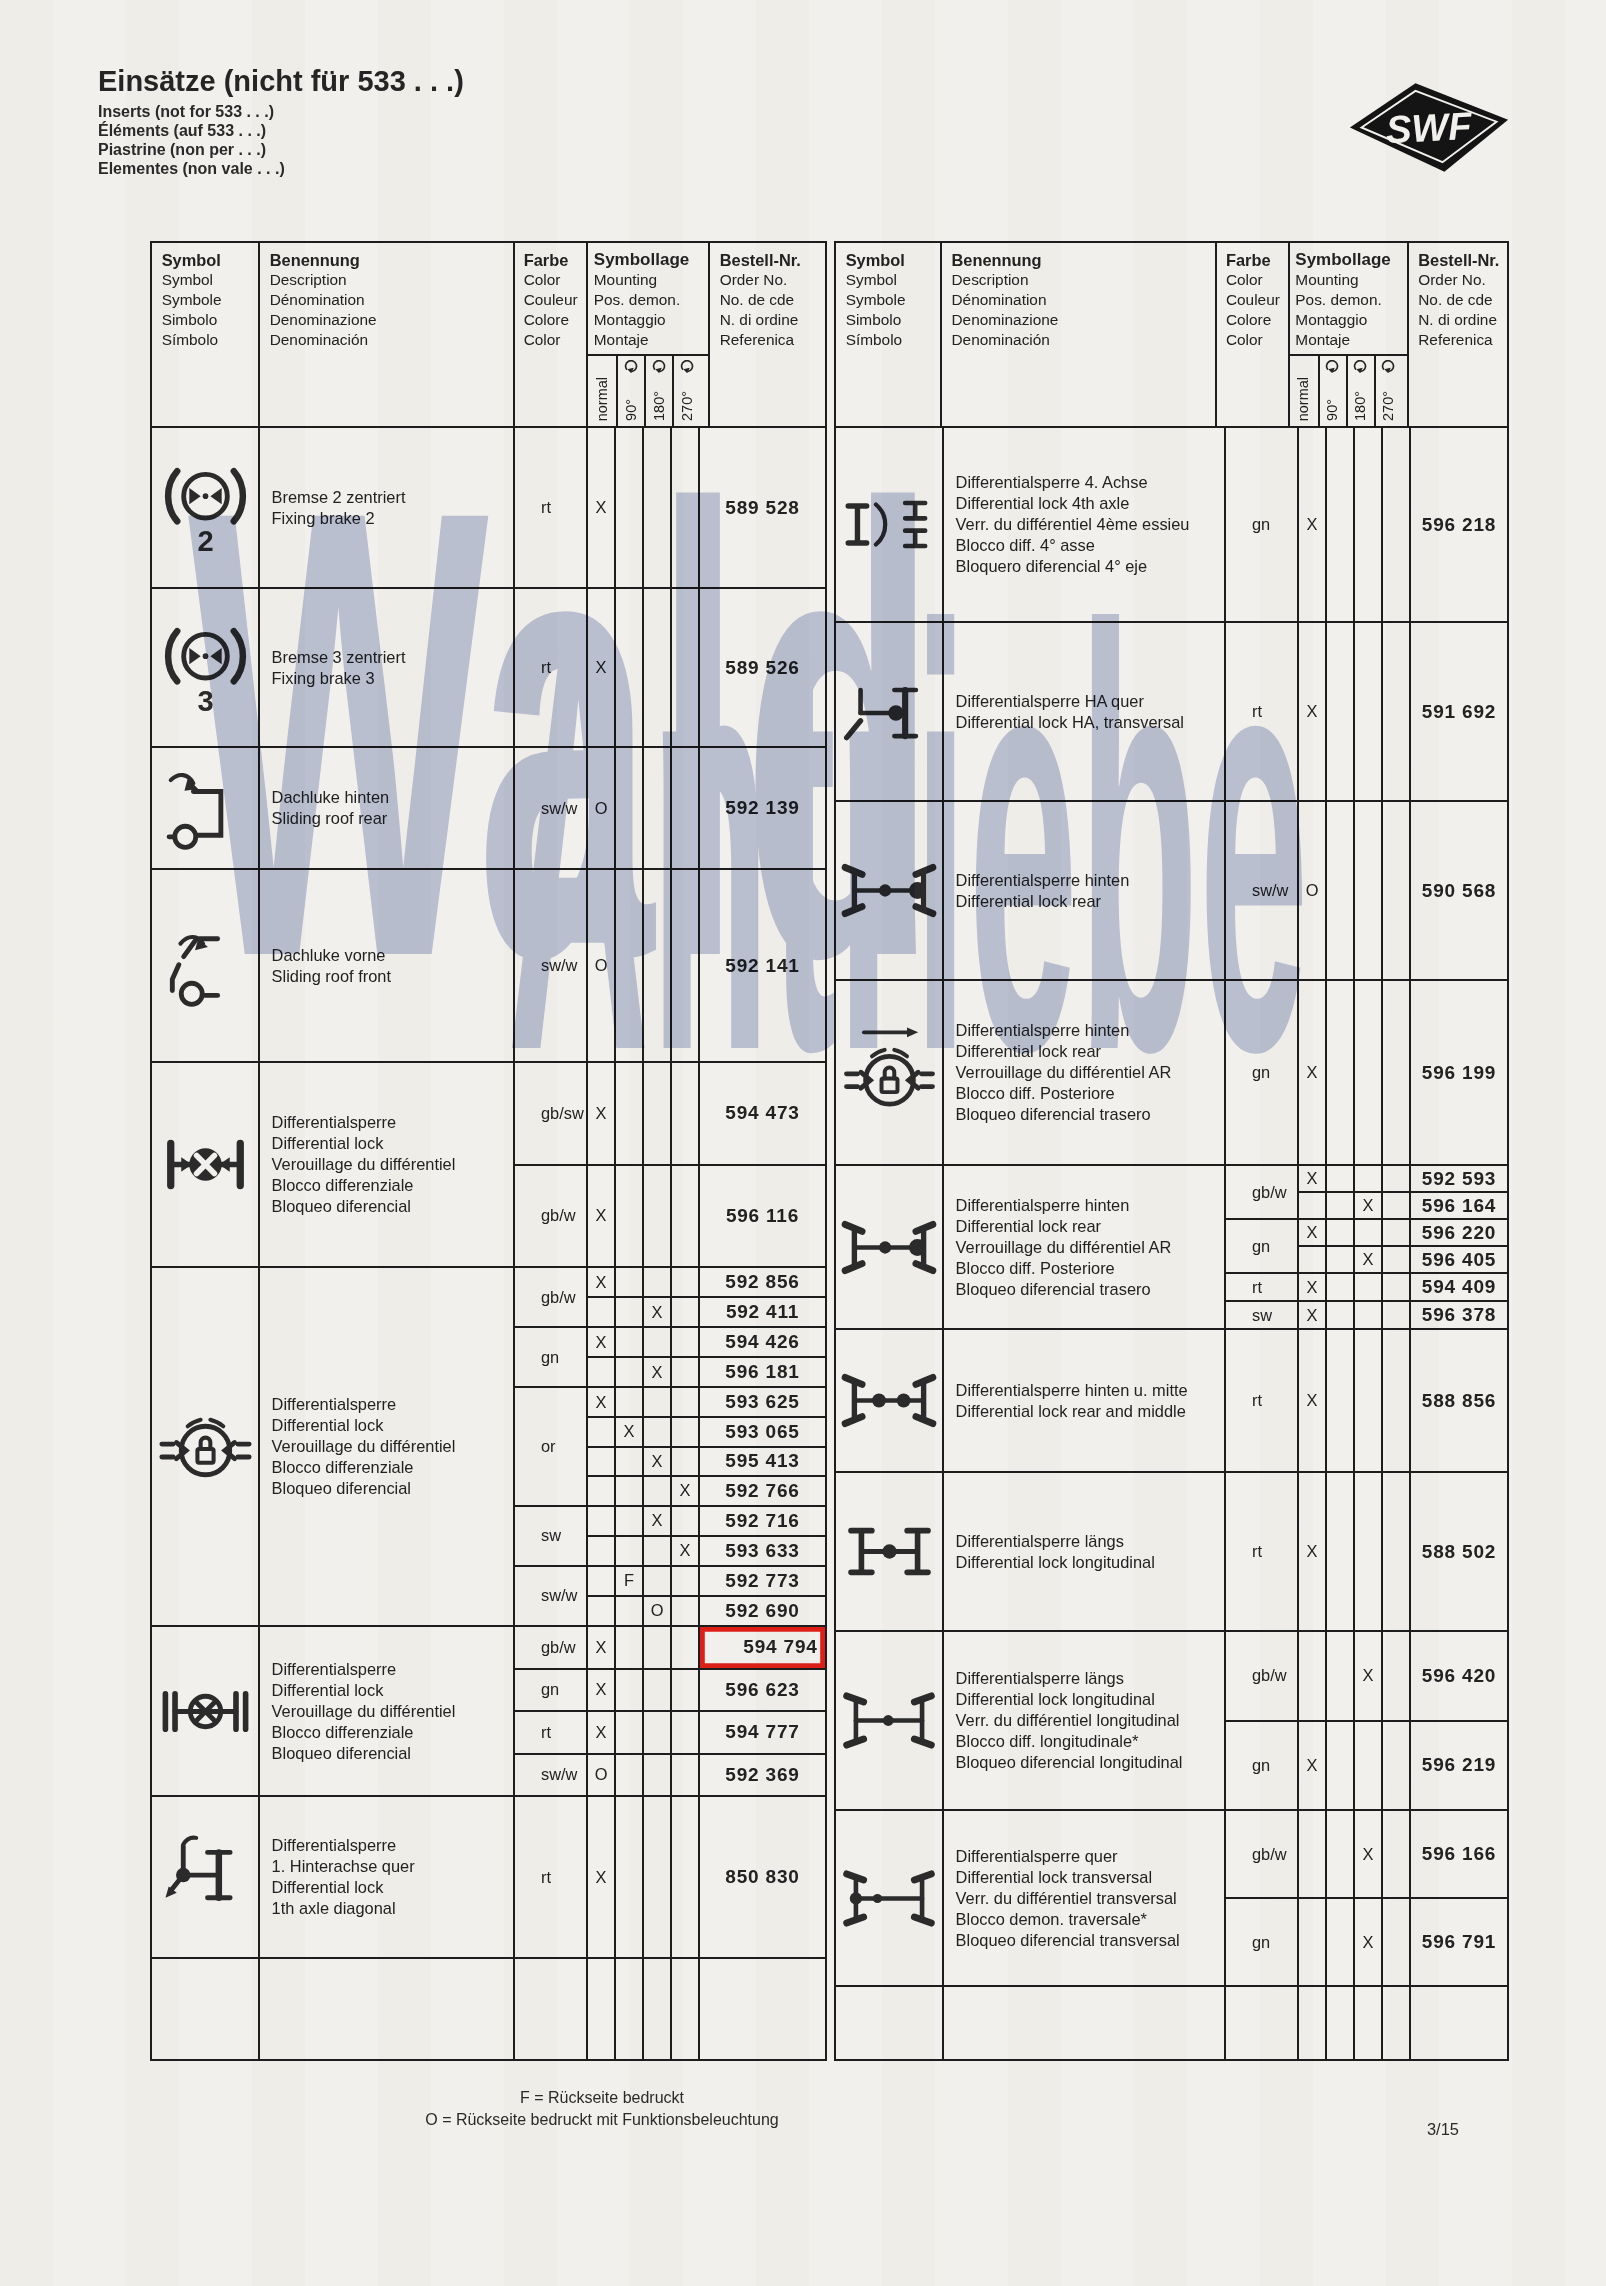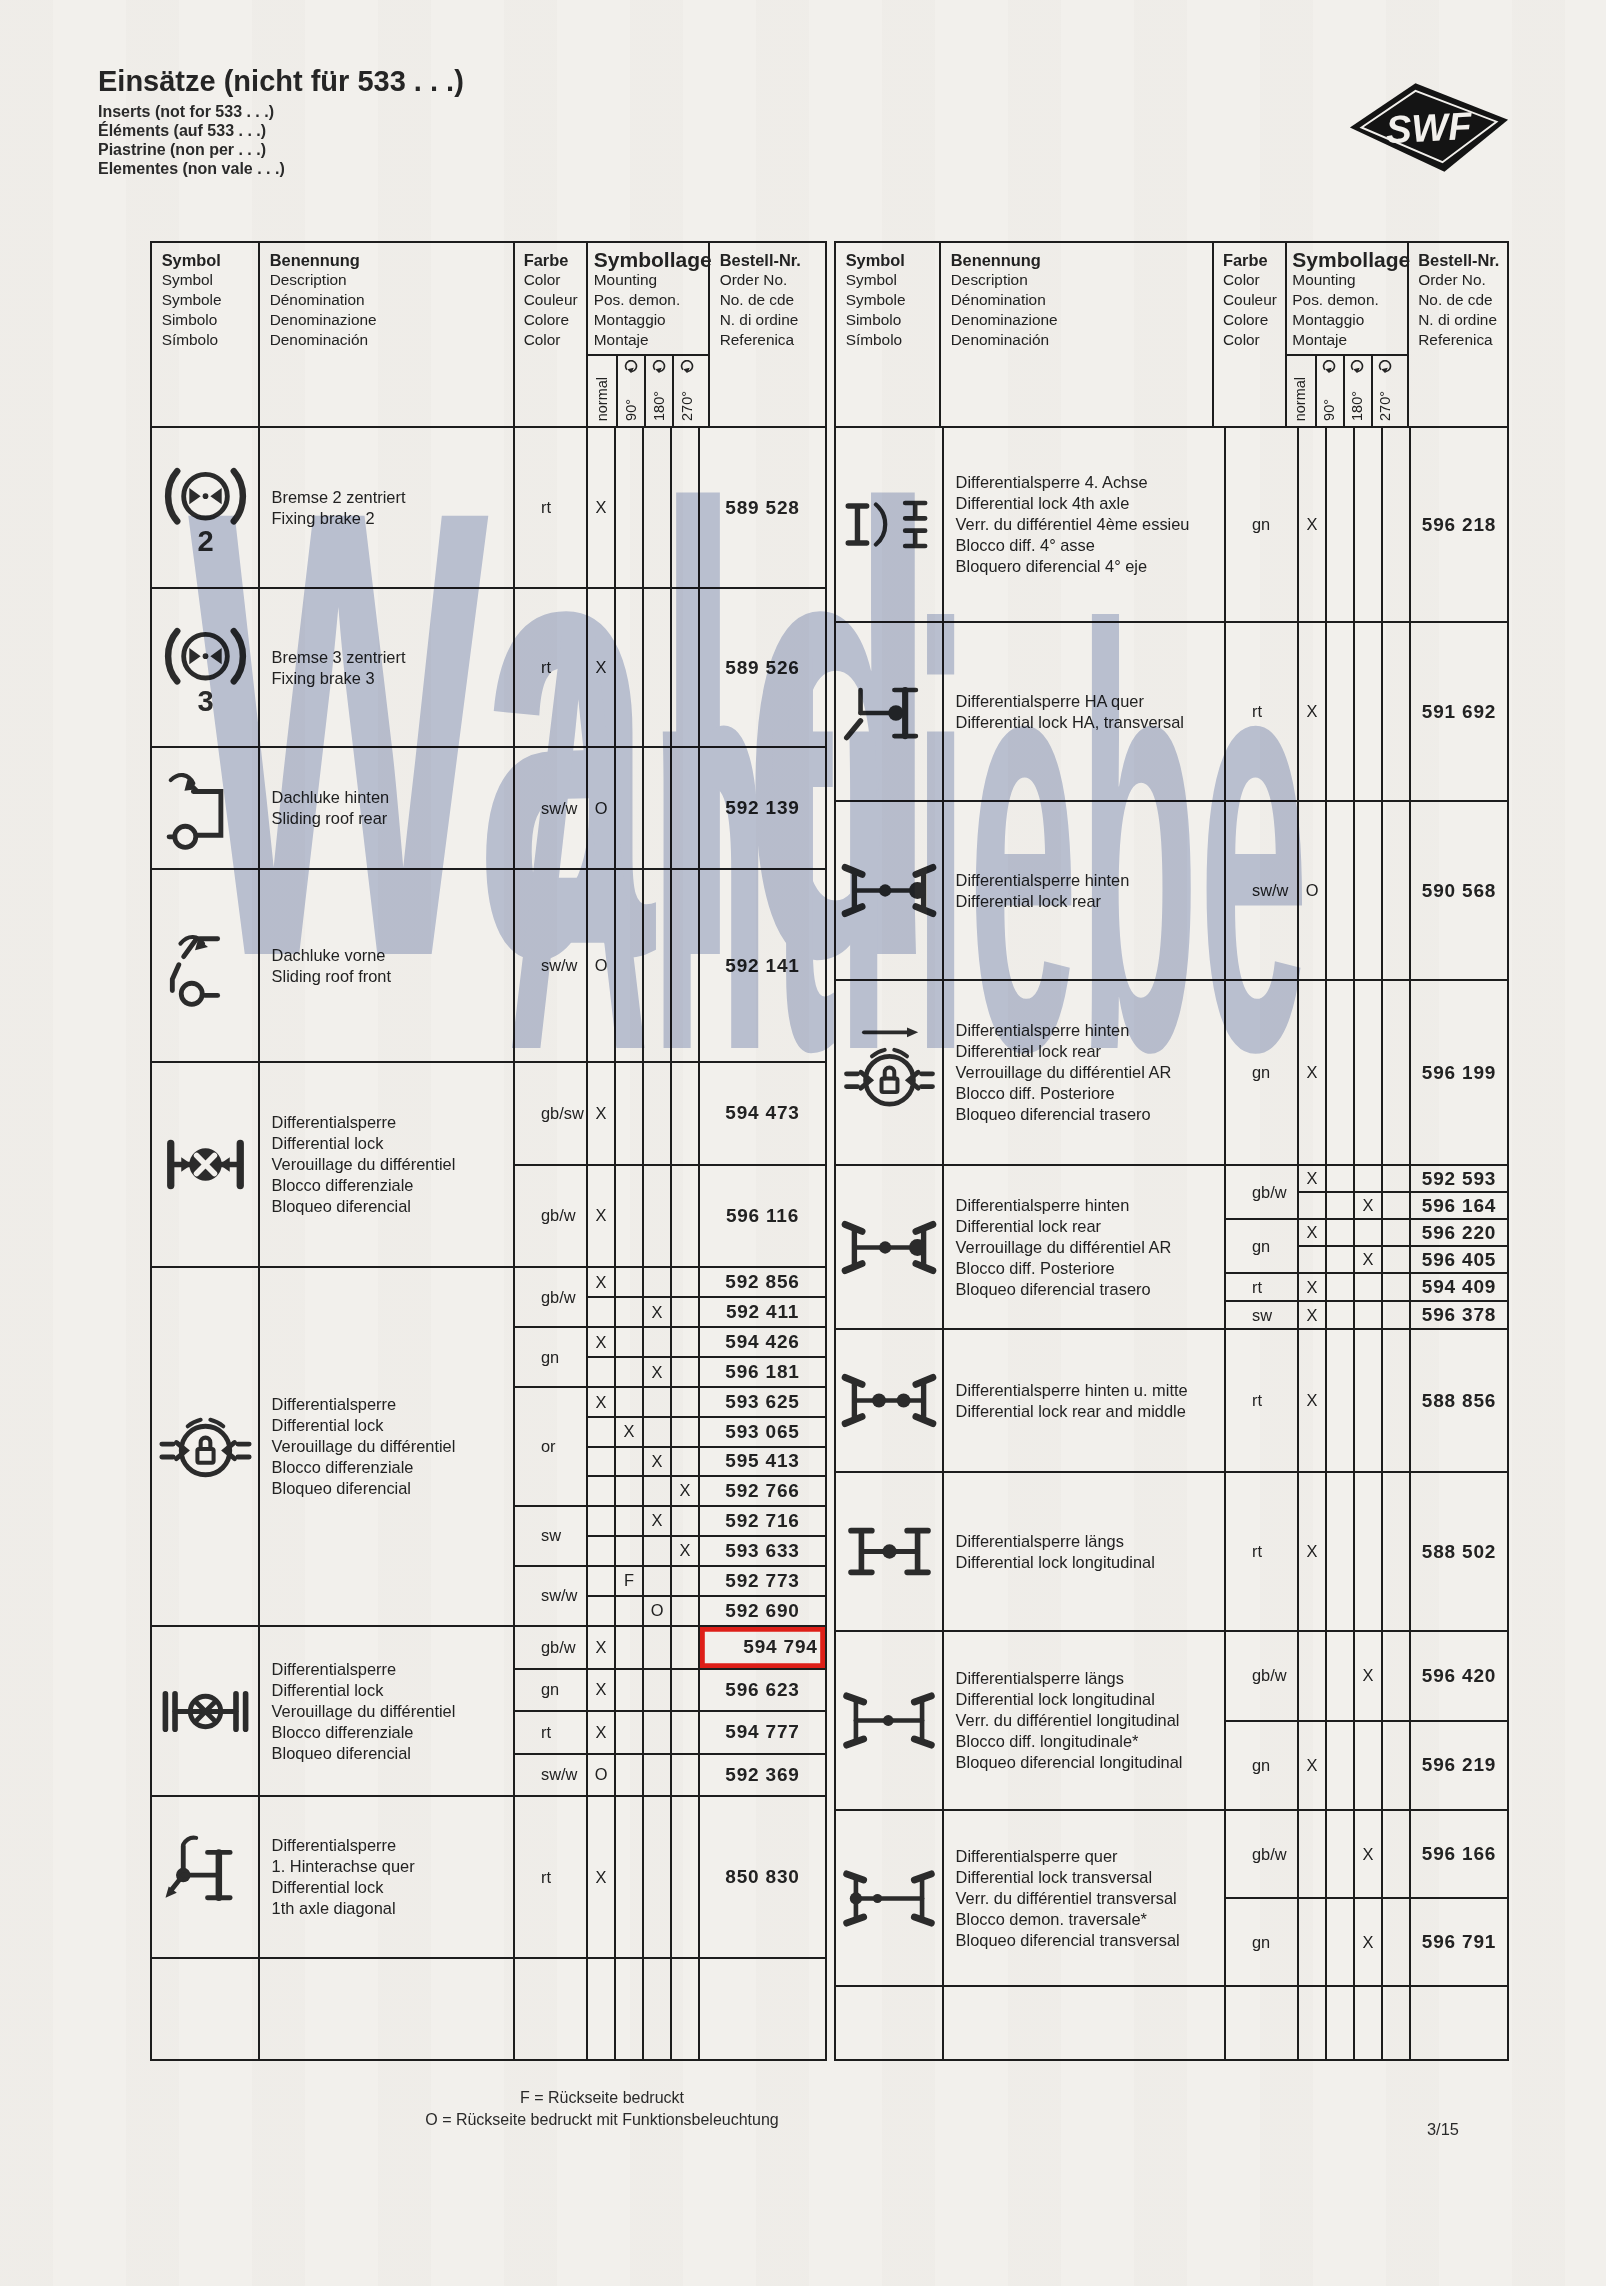--- a/index.html
+++ b/index.html
@@ -23,21 +23,21 @@
   .thead { display:flex; height:183px; flex:0 0 auto; border-bottom:2.4px solid #1d1d1d; }
   .th { padding:6.8px 7.7px 0 9.7px; box-sizing:border-box; }
   .th div { font-size:15.4px; line-height:20px; white-space:nowrap; }
   .th div:first-child { font-weight:bold; font-size:16.4px; }
   .th-sym   { width:108px; border-right:2.4px solid #1d1d1d; }
   .th-desc  { width:var(--wd); border-right:2.4px solid #1d1d1d; }
   .th-color { width:73px;  border-right:2.4px solid #1d1d1d; padding-left:8.7px; }
   .th-mount { width:122px; border-right:2.4px solid #1d1d1d; display:flex; flex-direction:column; box-sizing:border-box; }
   .mount-top { padding:6.8px 0 3.9px 5.8px; border-bottom:2.4px solid #1d1d1d; }
   .mount-top div { font-size:15.4px; line-height:20px; white-space:nowrap; }
-  .mount-top div:first-child { font-weight:bold; font-size:21px; }
+  .mount-top div:first-child { font-weight:bold; font-size:17px; }
   .mount-cols { flex:1; display:flex; }
   .mcol { width:28px; box-sizing:border-box; display:flex; flex-direction:column; align-items:center; padding:3.9px 0 4.8px; }
   .mcol + .mcol { border-left:2.4px solid #1d1d1d; }
   .vtext { margin-top:auto; writing-mode:vertical-rl; transform:rotate(180deg); font-size:14.5px; line-height:1; white-space:nowrap; }
   .th-ord { flex:1; }
   
   .trow { display:flex; flex:0 0 auto; border-top:2.4px solid #1d1d1d; box-sizing:border-box; }
   .thead + .trow { border-top:none; }
   .trow.filler { flex:1 1 auto; }
   .td-sym { width:108px; flex:none; border-right:2.4px solid #1d1d1d; display:flex; align-items:center; justify-content:center; box-sizing:border-box; }

